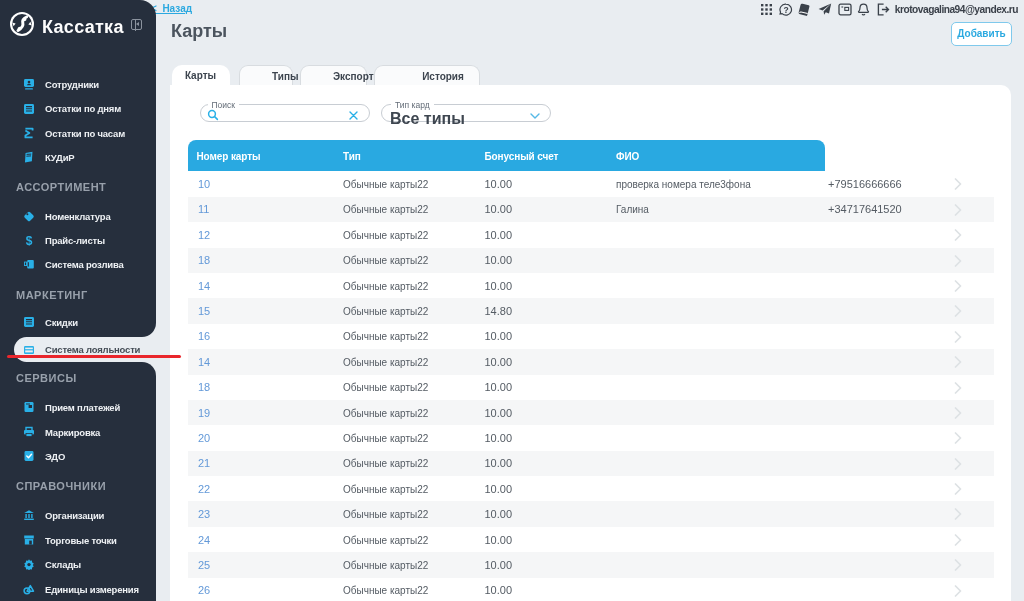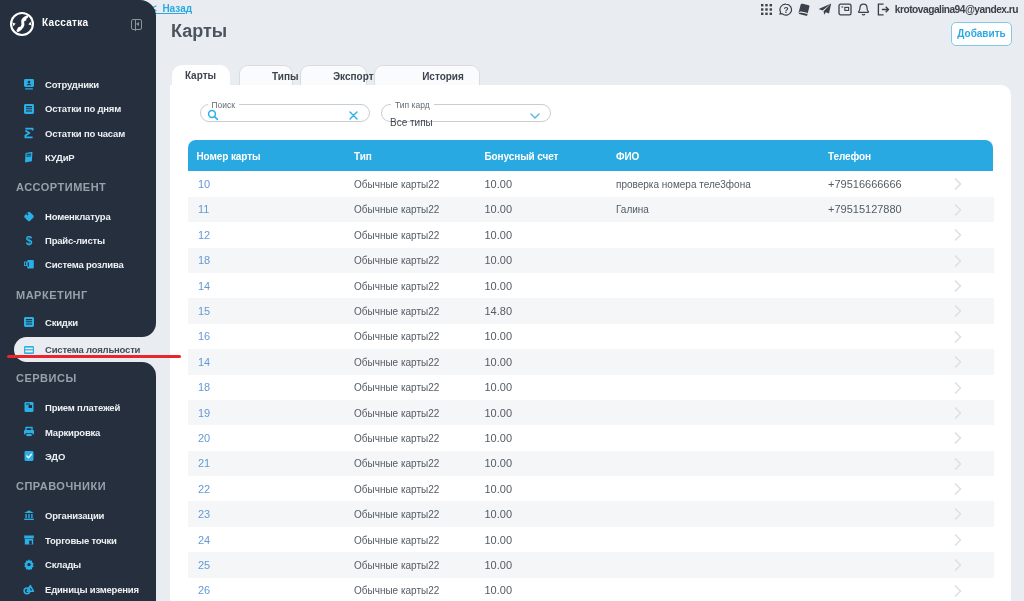--- a/index.html
+++ b/index.html
@@ -1,20 +1,20 @@
 <!DOCTYPE html>
 <html><head><meta charset="utf-8">
 <style>
 * { margin:0; padding:0; box-sizing:border-box; }
 html,body { width:1024px; height:601px; overflow:hidden; background:#e9edf1;
   font-family:"Liberation Sans", sans-serif; position:relative; }
 #sidebar { position:absolute; left:0; top:0; width:156px; height:601px;
   background:#262f3d; border-top-right-radius:16px; z-index:5; }
 #logo { position:absolute; left:10px; top:12px; width:24px; height:24px; }
-#logoname { position:absolute; left:42px; top:17px; color:#fdfdfd; font-size:10px;
+#logoname { position:absolute; left:42px; top:17px; color:#fdfdfd; font-size:18px;
   font-weight:700; letter-spacing:.3px; }
 #collapse { position:absolute; left:131px; top:19px; width:11px; height:11px;
   border:1.2px solid #8b939e; border-radius:2px; }
 #collapse:before { content:""; position:absolute; left:2.6px; top:0; width:0; height:11px;
   border-left:1.2px solid #8b939e; }
 #collapse:after { content:""; position:absolute; right:2px; top:1.8px;
   border-top:2.4px solid transparent; border-bottom:2.4px solid transparent;
   border-right:3px solid #8b939e; }
 .sect { position:absolute; left:16px; color:#98a0ab; font-size:11px; font-weight:600;
   letter-spacing:.5px; }
@@ -47,28 +47,28 @@
 .tab { position:absolute; top:65px; height:20px; border-radius:9px 9px 0 0;
   font-size:10px; font-weight:600; color:#3d454f; text-align:center; line-height:21px; }
 .tab.on { background:#fff; z-index:3; border-radius:10px 10px 0 0; }
 .tab.off { background:#fafbfc; border:1px solid #d8dce0; border-bottom:none;padding-left:32px; }
 #panel { position:absolute; left:169.5px; top:85px; width:841.5px; height:516px;
   background:#fff; border-radius:0 10px 0 0; }
 .field { position:absolute; top:19px; height:18px; border:1px solid #c8cdd3;
   border-radius:9px; background:#fff; }
 .flabel { position:absolute; top:-5.5px; font-size:8.5px; color:#646d78; background:#fff;
   padding:0 4px; font-weight:400; }
-#ftype .val { position:absolute; left:8px; top:12px; font-size:10px; font-weight:400;
+#ftype .val { position:absolute; left:8px; top:5px; font-size:16px; font-weight:700;
   color:#3e4650; }
-#thead { position:absolute; left:18.5px; top:55px; width:805px; height:31.4px;
+#thead { position:absolute; left:18.5px; top:55px; width:637px; height:31.4px;
   background:#29a9e1; border-radius:8px 8px 0 0; color:#fff; font-size:10px;
   font-weight:700; letter-spacing:-0.1px; }
 #thead span, .trow span { position:absolute; top:50%; transform:translateY(-50%);
   white-space:nowrap; }
-.h0,.c0 { left:8.5px; } .h1,.c1 { left:166px; } .h2,.c2 { left:296.5px; }
+.h0,.c0 { left:8.5px; } .h1,.c1 { left:155px; } .h2,.c2 { left:296.5px; }
 .h3,.c3 { left:428px; } .h4,.c4 { left:640px; }
 #tbody { position:absolute; left:18.5px; top:86.4px; width:805px; height:430px; }
 .trow { position:relative; width:806px; height:25.4px; background:#fff;
   font-size:10px; color:#545b63; }
 .trow.odd { background:#f5f6f7; }
 .c0 { color:#6399d8; font-weight:400; font-size:11px; left:10px; }
 .c2,.c4 { font-size:11px; }
 .chev { position:absolute; right:32px; top:7px; }
 </style></head>
 <body>
@@ -156,21 +156,21 @@
           <span class="c4">+79516666666</span>
           <svg class="chev" width="8" height="12" viewBox="0 0 8 12">
             <path d="M1.5 1l5 5-5 5" stroke="#dde1e4" stroke-width="1.7" fill="none" stroke-linecap="round" stroke-linejoin="round"></path>
           </svg>
         </div>
 <div class="trow odd">
           <span class="c0">11</span>
           <span class="c1">Обычные карты22</span>
           <span class="c2">10.00</span>
           <span class="c3">Галина</span>
-          <span class="c4">+79515127880</span>
+          <span class="c4">+34717641520</span>
           <svg class="chev" width="8" height="12" viewBox="0 0 8 12">
             <path d="M1.5 1l5 5-5 5" stroke="#dde1e4" stroke-width="1.7" fill="none" stroke-linecap="round" stroke-linejoin="round"></path>
           </svg>
         </div>
 <div class="trow ">
           <span class="c0">12</span>
           <span class="c1">Обычные карты22</span>
           <span class="c2">10.00</span>
           <span class="c3"></span>
           <span class="c4"></span>

